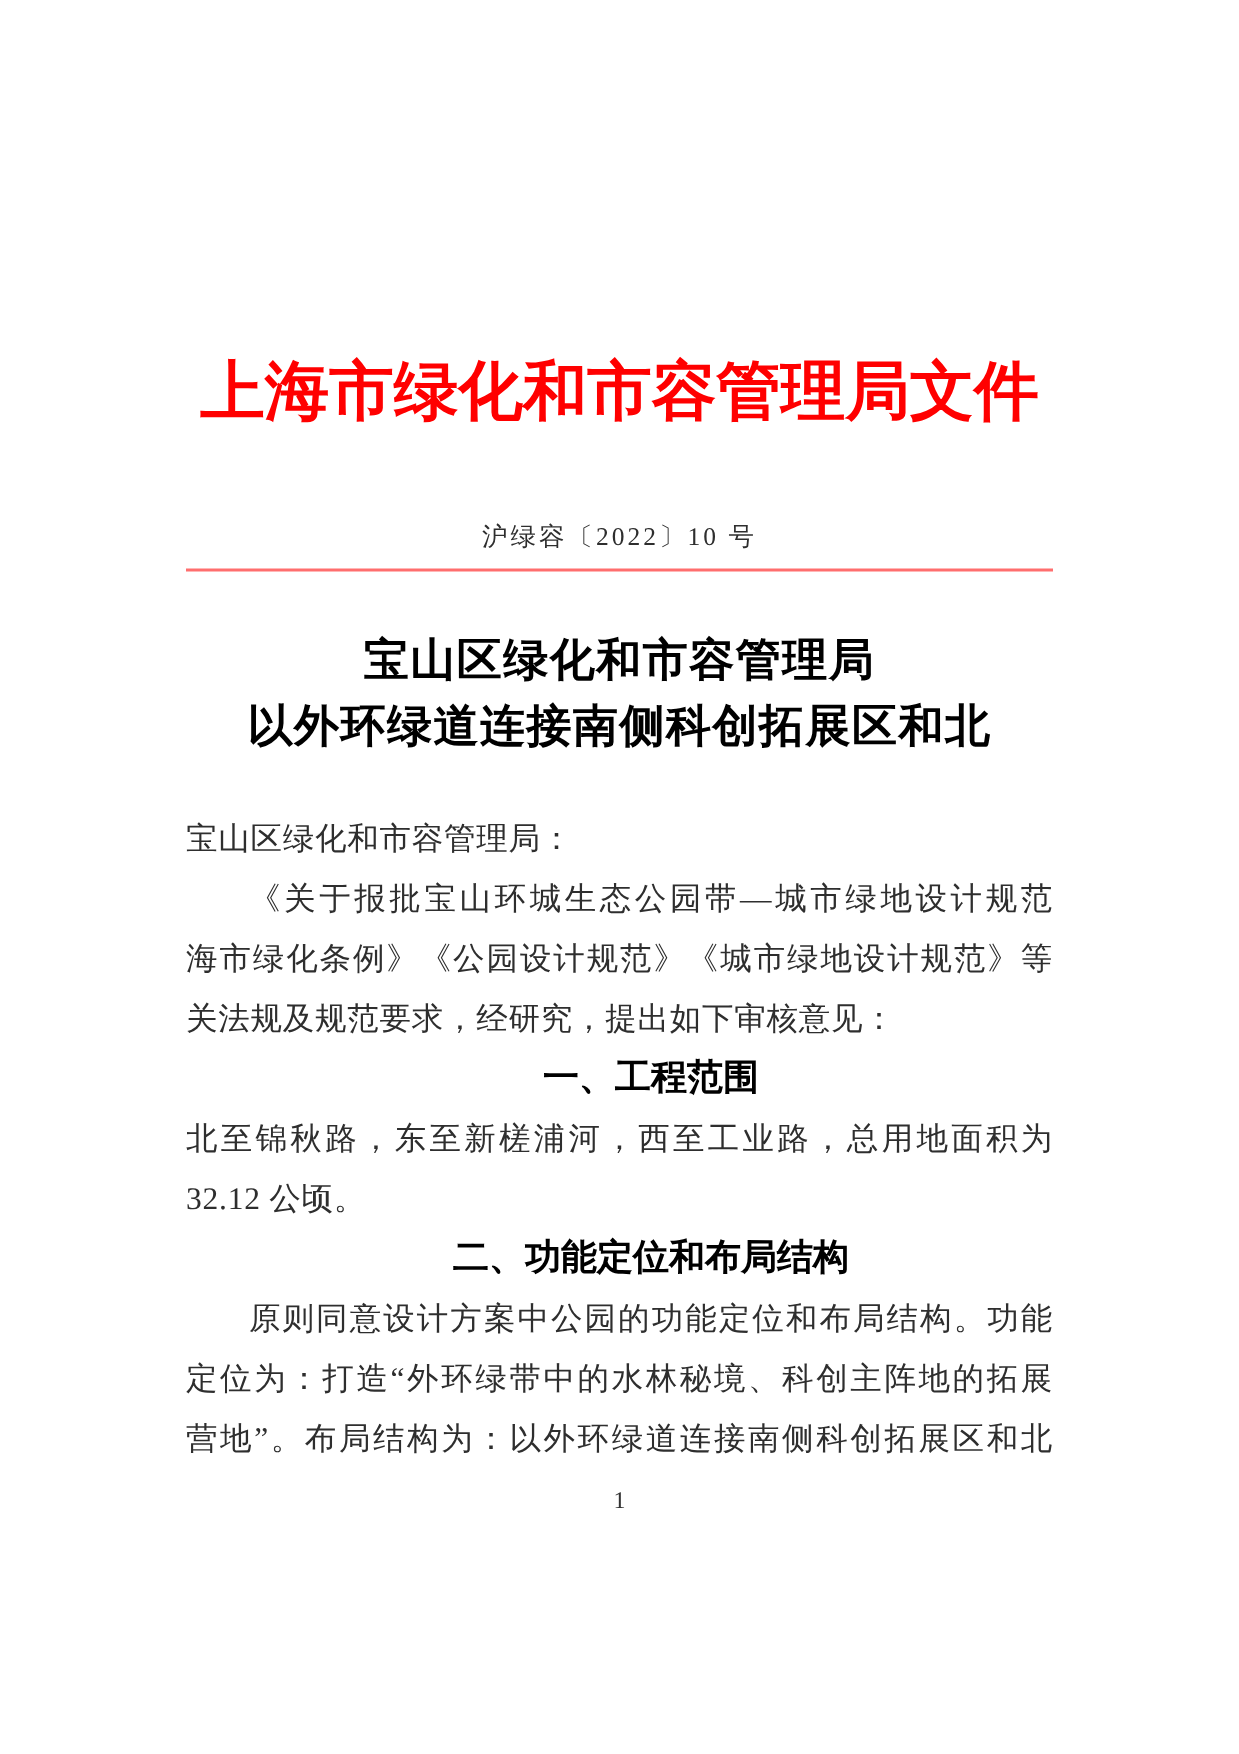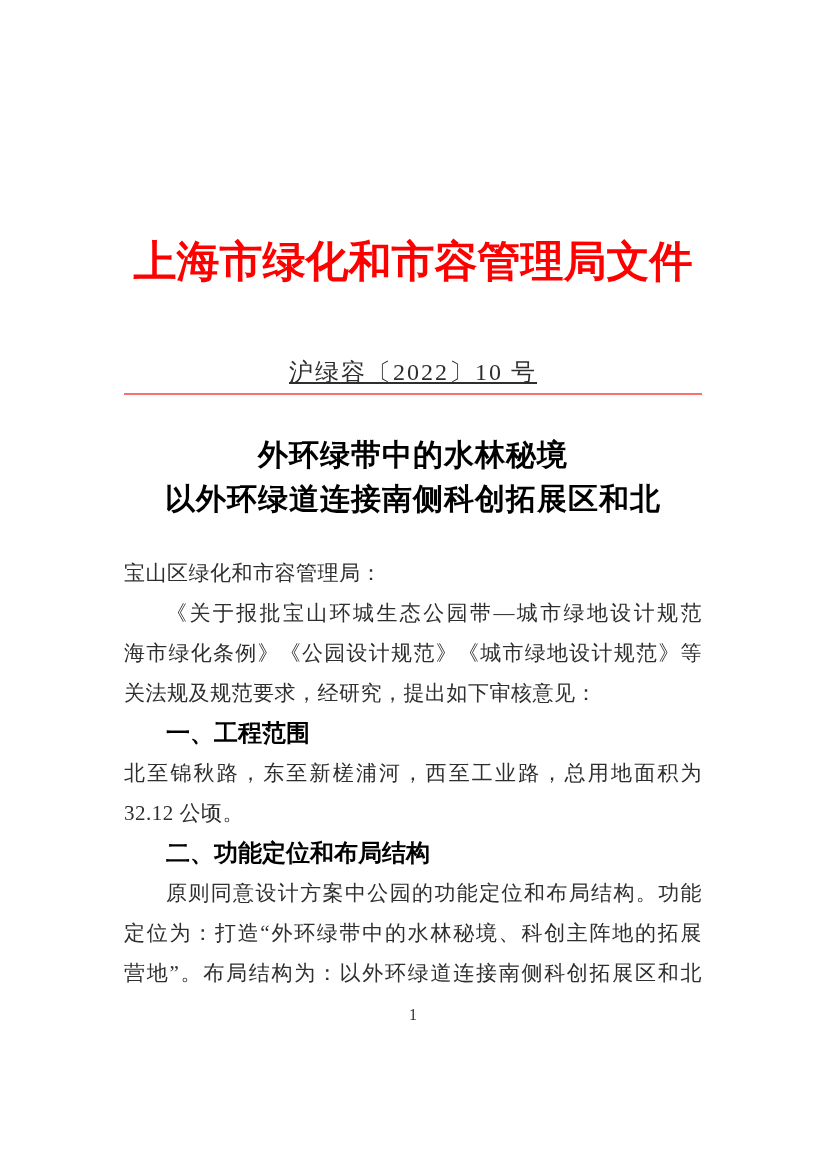--- a/index.html
+++ b/index.html
@@ -24,27 +24,26 @@
     padding-top: 236px;
     text-align: center;
     font-size: 43px;
     line-height: 52px;
     font-weight: bold;
     color: var(--banner-red);
     letter-spacing: 0px;
     white-space: nowrap;
   }
   .doc-num {
-    margin-top: 70px;
+    margin-top: 56px;
     text-align: center;
-    font-size: 24px;
+    font-size: 17px;
     line-height: 28px;
     letter-spacing: 2px;
     color: var(--ink-soft);
-    text-decoration: underline;
   }
   .red-rule {
     width: 578px;
     height: 2px;
     margin: 7px auto 0 auto;
     background: var(--rule-red);
   }
   .doc-title {
     margin-top: 38px;
     text-align: center;
@@ -69,20 +68,21 @@
     text-align-last: justify;
     text-justify: inter-character;
   }
   .line.indent { text-indent: 42px; }
   .line.heading {
     font-family: "Liberation Sans", "DejaVu Sans", sans-serif;
     font-weight: bold;
     font-size: 24px;
     color: #000;
     letter-spacing: 0px;
+    text-align: center;
   }
   .footer {
     margin-top: 12px;
     text-align: center;
     font-size: 16px;
     line-height: 20px;
     color: #333;
   }
 </style>
 </head>
@@ -90,21 +90,21 @@
 
 <div class="page">
 
   <div class="banner">上海市绿化和市容管理局文件</div>
 
   <div class="doc-num">沪绿容〔2022〕10 号</div>
 
   <div class="red-rule"></div>
 
   <div class="doc-title">
-    <div>外环绿带中的水林秘境</div>
+    <div>宝山区绿化和市容管理局</div>
     <div>以外环绿道连接南侧科创拓展区和北</div>
   </div>
 
   <div class="body-block">
     <div class="line">宝山区绿化和市容管理局：</div>
     <div class="line full indent">《关于报批宝山环城生态公园带—城市绿地设计规范</div>
     <div class="line full">海市绿化条例》《公园设计规范》《城市绿地设计规范》等相</div>
     <div class="line">关法规及规范要求，经研究，提出如下审核意见：</div>
     <div class="line heading indent">一、工程范围</div>
     <div class="line full">北至锦秋路，东至新槎浦河，西至工业路，总用地面积为</div>

